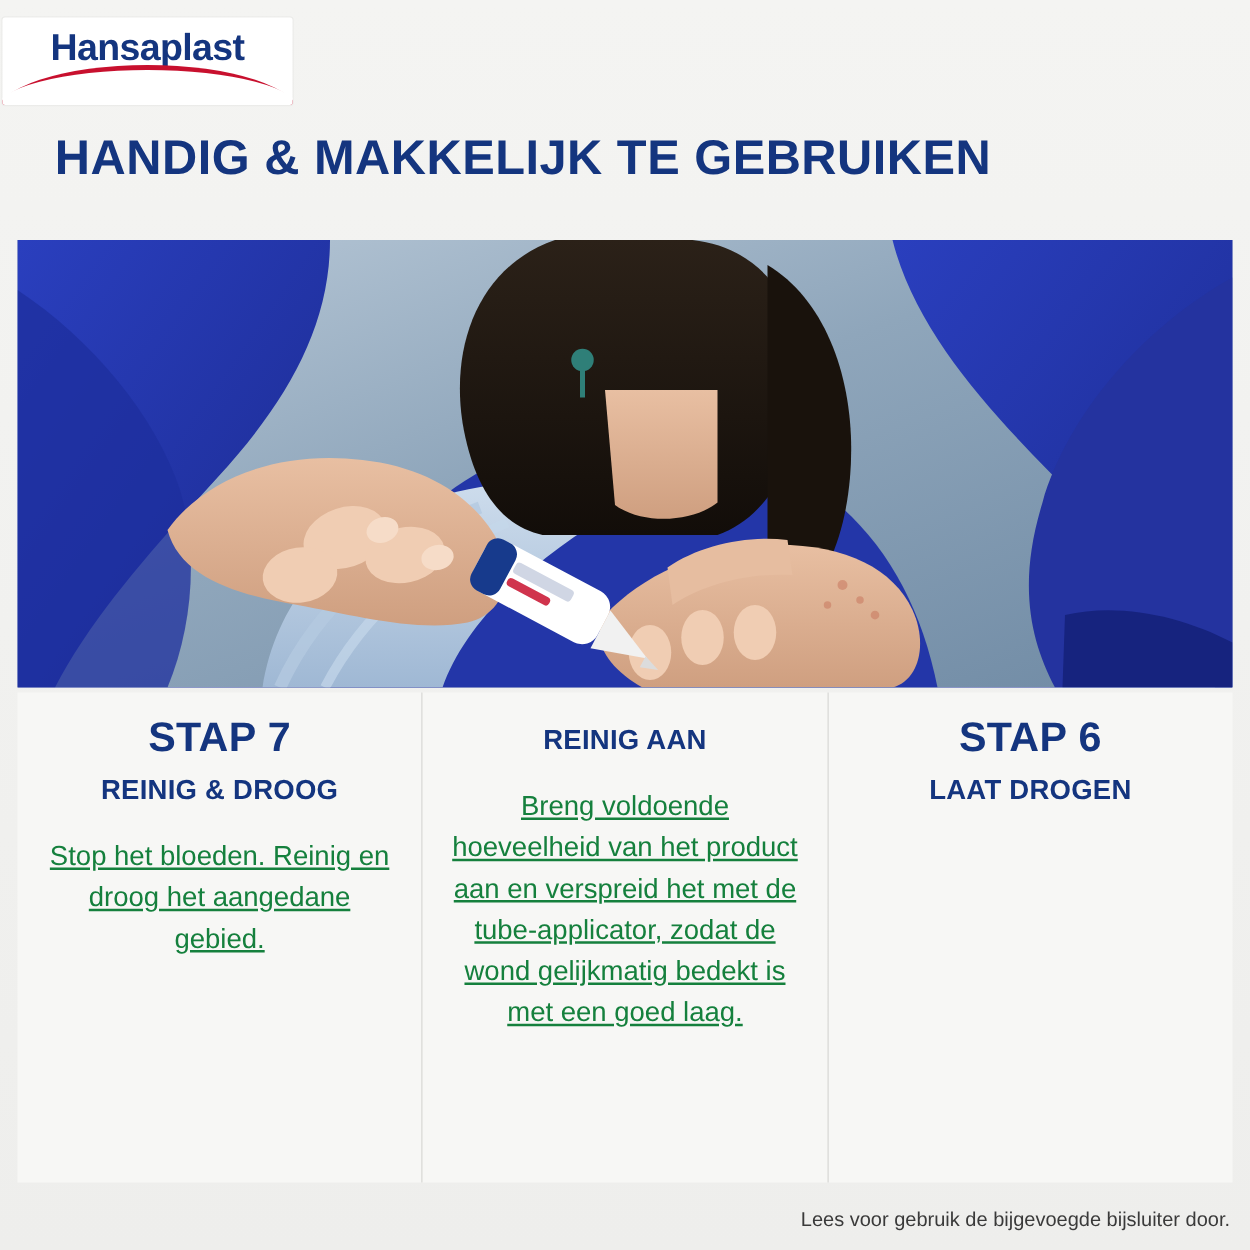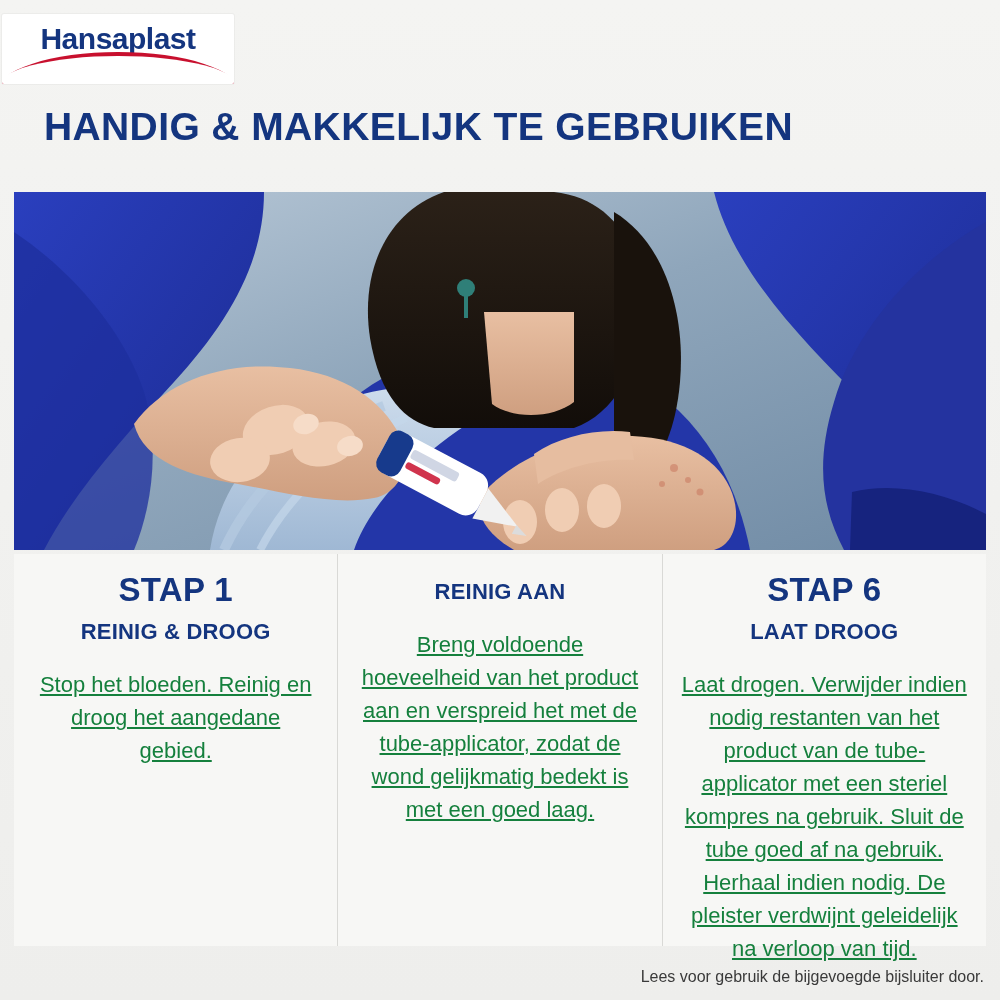--- a/index.html
+++ b/index.html
@@ -242,33 +242,32 @@
         <path d="M506,281 L520,286 L506,291 Z" fill="#dcdcdc"></path>
       </g>
 
       <rect x="0" y="0" width="972" height="358" fill="none"></rect>
     </svg>
   </div>
 
   <div class="steps">
 
     <div class="step step-1">
-      <div class="step-title">STAP 1</div>
+      <div class="step-title">STAP 7</div>
       <div class="step-sub">REINIG &amp; DROOG</div>
       <div class="step-body">Stop het bloeden. Reinig en droog het aangedane gebied.</div>
     </div>
 
     <div class="step step-2">
       <div class="step-sub">REINIG AAN</div>
       <div class="step-body">Breng voldoende hoeveelheid van het product aan en verspreid het met de tube-applicator, zodat de wond gelijkmatig bedekt is met een goed laag.</div>
     </div>
 
     <div class="step step-3">
       <div class="step-title">STAP 6</div>
-      <div class="step-sub">LAAT DROOG</div>
-      <div class="step-body">Laat drogen. Verwijder indien nodig restanten van het product van de tube-applicator met een steriel kompres na gebruik. Sluit de tube goed af na gebruik. Herhaal indien nodig. De pleister verdwijnt geleidelijk na verloop van tijd.</div>
+      <div class="step-sub">LAAT DROGEN</div>
     </div>
 
   </div>
 
   <div class="footer">Lees voor gebruik de bijgevoegde bijsluiter door.</div>
 
 </div>
 
 </body></html>

